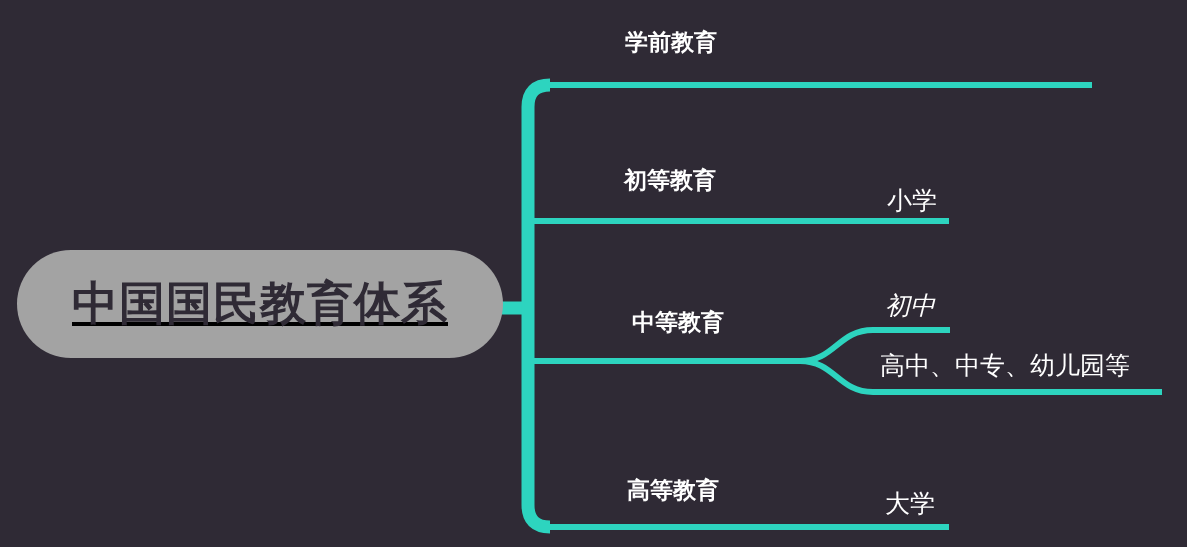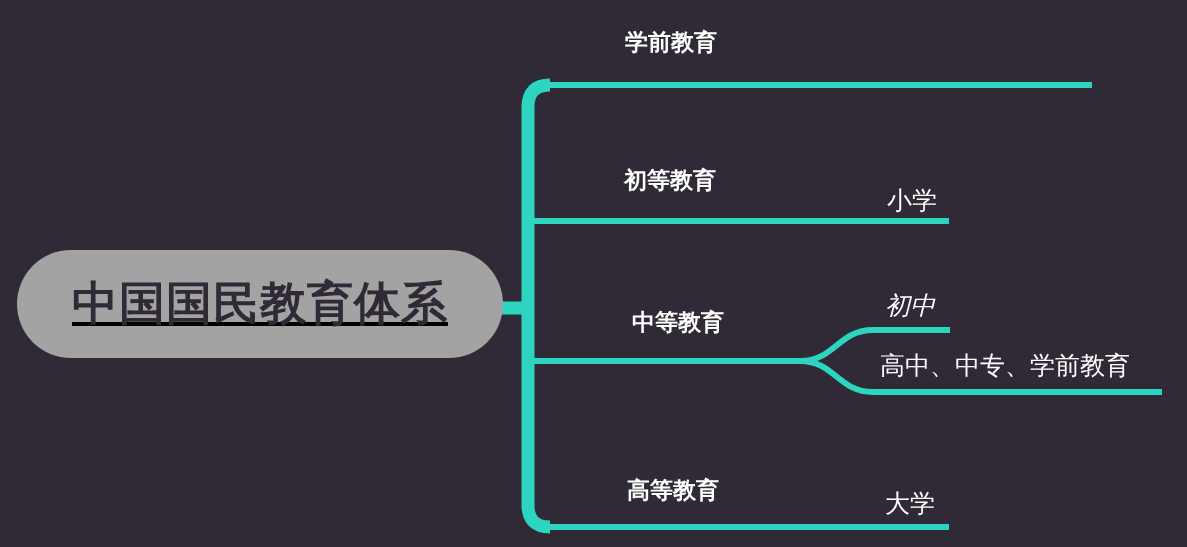--- a/index.html
+++ b/index.html
@@ -103,18 +103,18 @@
     <span class="root-label">中国国民教育体系</span>
   </div>
 
   <div class="node-label parent-label b1p">学前教育</div>
 
   <div class="node-label parent-label b2p">初等教育</div>
   <div class="node-label child-label b2c1">小学</div>
 
   <div class="node-label parent-label b3p">中等教育</div>
   <div class="node-label child-label b3c1">初中</div>
-  <div class="node-label child-label b3c2">高中、中专、学前教育</div>
+  <div class="node-label child-label b3c2">高中、中专、幼儿园等</div>
 
   <div class="node-label parent-label b4p">高等教育</div>
   <div class="node-label child-label b4c1">大学</div>
 
 </div>
 
 </body></html>

